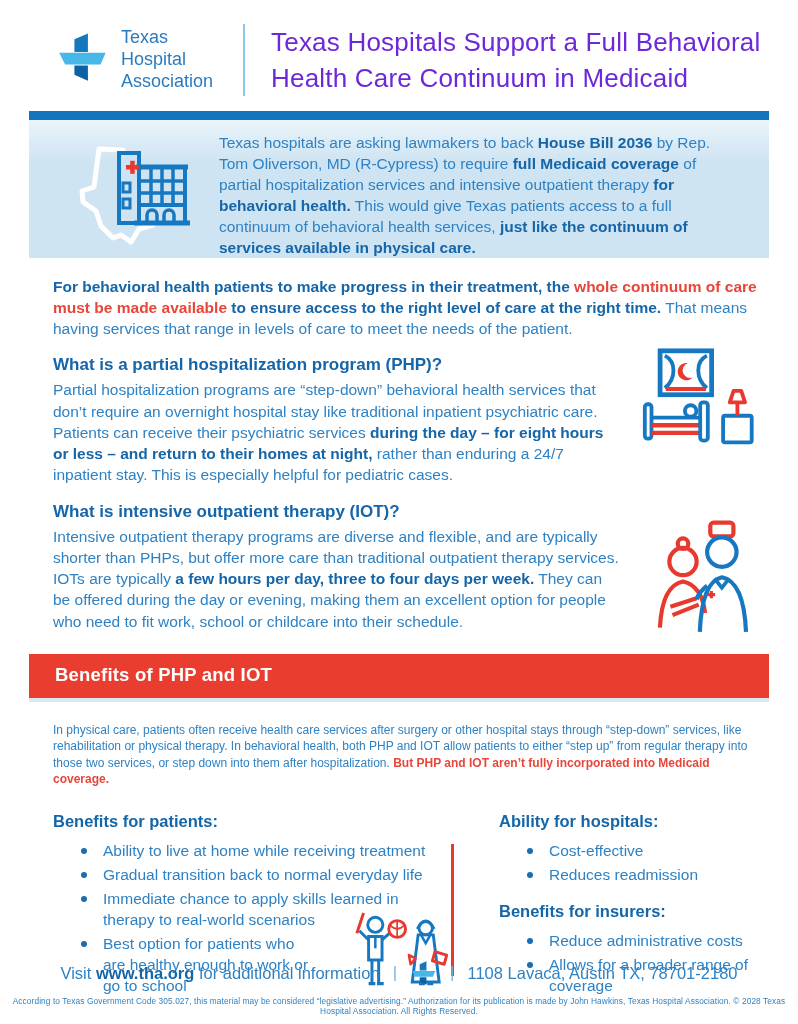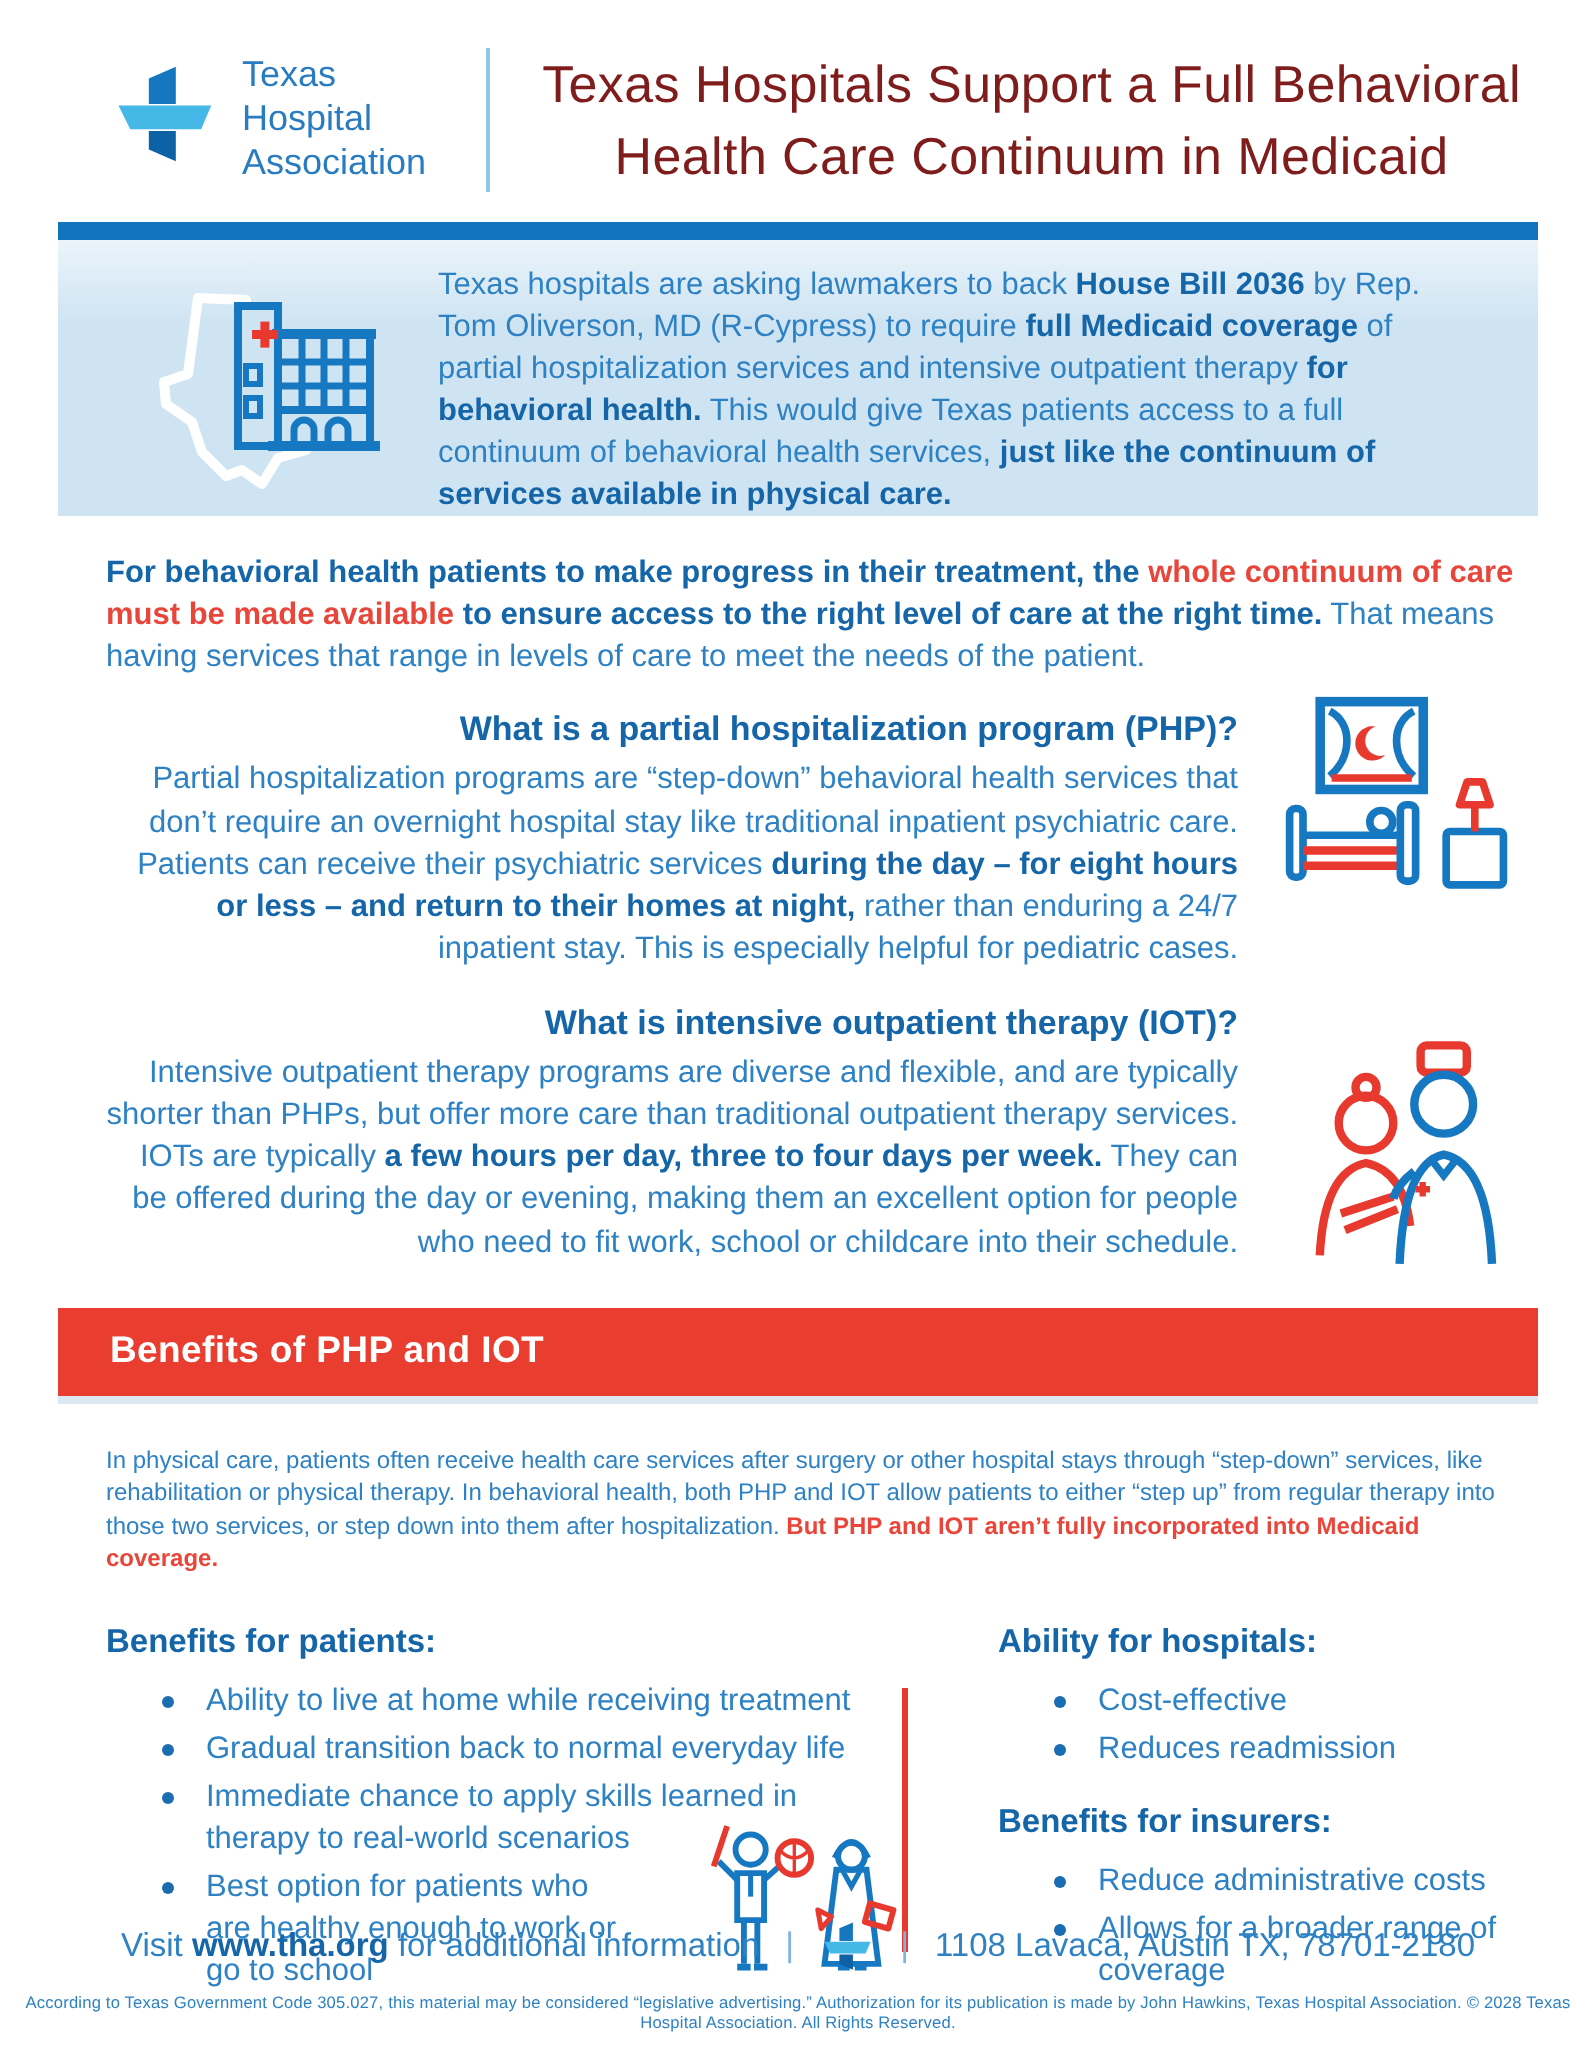--- a/index.html
+++ b/index.html
@@ -7,36 +7,36 @@
   .page {
     width:796px; height:1024px; position:relative; margin:0 auto;
     background:#ffffff; font-family:"Liberation Sans", sans-serif;
     color:#2e82c4; overflow:hidden;
   }
   
   .header { display:flex; align-items:flex-start; padding:24px 28px 0 54px; }
   .logo-mark { width:54px; height:58px; margin-top:4px; }
   .logo-name { font-size:18px; line-height:1.22; color:#2a7cc0; margin-left:12px; padding-top:3px; }
   .header-divider { width:2px; height:72px; background:#8cc6ea; margin:0 26px 0 30px; }
-  .header-title { font-size:26px; line-height:1.4; color:#7f1d1d; padding-top:0px; letter-spacing:.2px;text-align:center; }
+  .header-title { font-size:26px; line-height:1.4; color:#6d28d9; padding-top:0px; letter-spacing:.2px; }
   
   .top-bar { height:9px; background:#1274bd; margin:14px 28px 0; }
   .intro-box {
     margin:0 28px; background:linear-gradient(#eaf4fa, #cfe4f2 30%);
     padding:12px 30px 0 34px; display:flex; align-items:center; gap:24px;
   }
   .intro-icon { width:132px; flex:0 0 132px; }
   .intro-text { font-size:15.5px; line-height:1.36; color:#2e82c4; }
   
   .seg-n { font-weight:400; }
   .seg-b { font-weight:700; color:#1565a9; }
   .seg-r { font-weight:700; color:#e8463a; }
   
   .lead { margin:18px 40px 0 52px; font-size:15.5px; line-height:1.36; }
-  .section { position:relative; margin:16px 28px 0 52px; padding-right:150px;text-align:right; }
+  .section { position:relative; margin:16px 28px 0 52px; padding-right:150px; }
   .section-heading { font-size:17px; font-weight:700; color:#1565a9; margin-bottom:4px; }
   .section-body { font-size:15.5px; line-height:1.37; }
   .section-icon { position:absolute; right:2px; width:126px; }
   .icon-bed { top:-8px; }
   .icon-nurse { top:6px; }
   
   .banner {
     margin:22px 28px 0; background:#e93d30; color:#ffffff;
     font-size:18.5px; font-weight:700; padding:10px 26px 12px;
     box-shadow:0 4px 0 0 #dbe8f3; letter-spacing:.2px;

